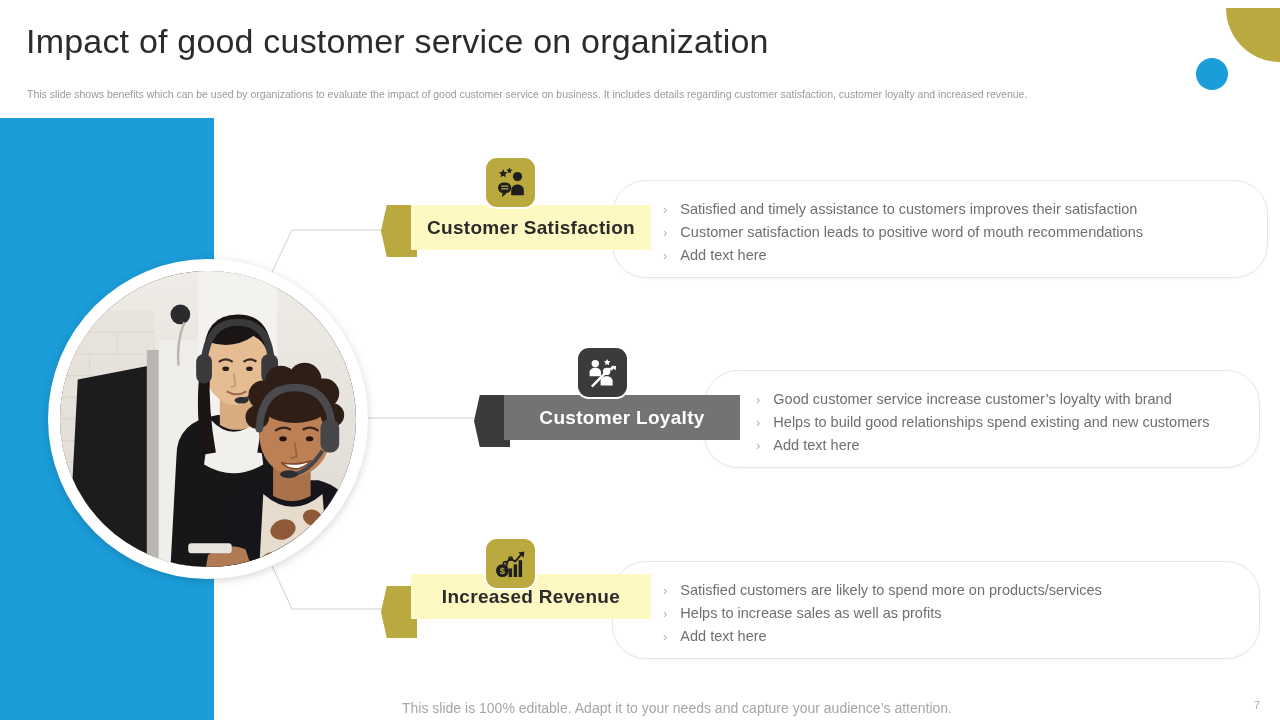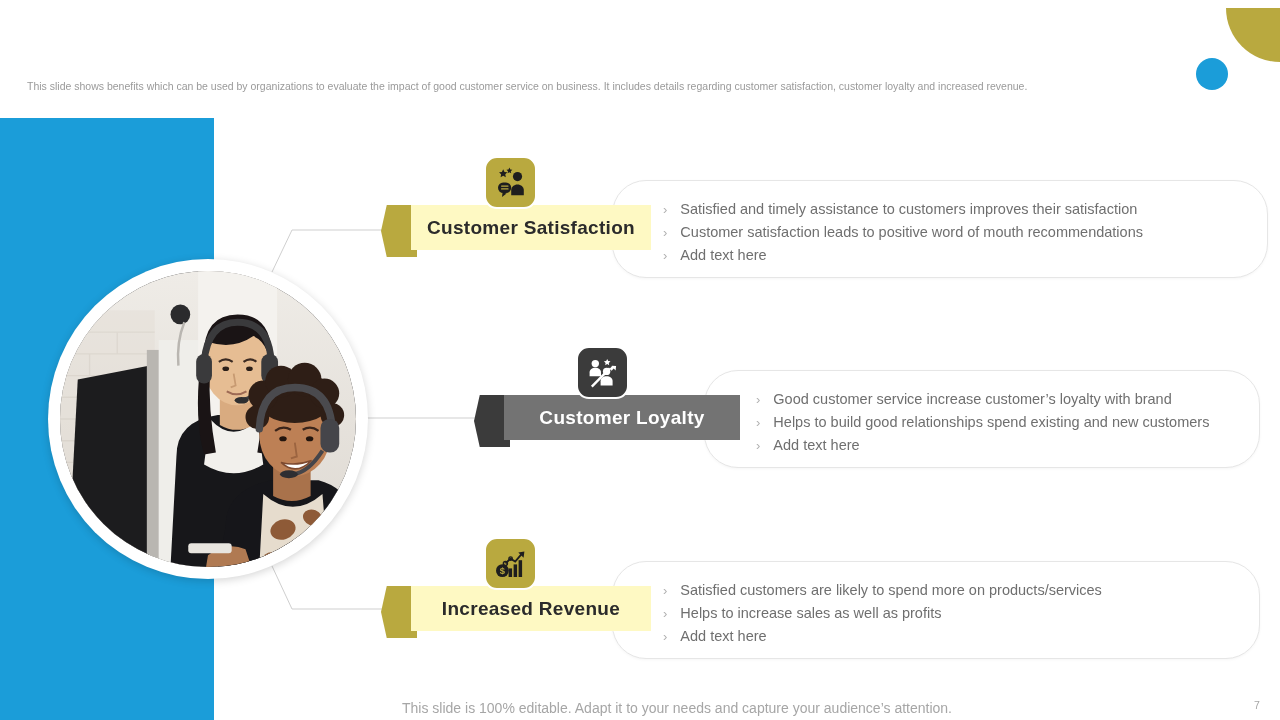--- a/index.html
+++ b/index.html
@@ -20,21 +20,21 @@
     position: absolute;
     left: 26px; top: 22px;
     font-size: 34px;
     font-weight: 400;
     color: #2b2b2b;
     letter-spacing: 0.2px;
     white-space: nowrap;
   }
   .subtitle {
     position: absolute;
-    left: 27px; top: 80px;
+    left: 27px; top: 88px;
     width: 1150px;
     font-size: 10.5px;
     color: #9a9a9a;
     line-height: 1.3;
     white-space: nowrap;
   }
 
   
   .deco-quarter {
     position: absolute;
@@ -172,20 +172,21 @@
     left: 1254px; top: 699px;
     font-size: 10.5px;
     color: #a6a6a6;
   }
 </style>
 </head>
 <body>
 
 <div class="slide">
 
+  <div class="title">Impact of good customer service on organization</div>
   <div class="subtitle">This slide shows benefits which can be used by organizations to evaluate the impact of good customer service on business. It includes details regarding customer satisfaction, customer loyalty and increased revenue.</div>
 
   <div class="deco-quarter"></div>
   <div class="deco-circle"></div>
 
   <div class="blue-panel"></div>
 
   <svg class="connectors" viewBox="0 0 1280 720" xmlns="http://www.w3.org/2000/svg">
     <polyline points="272,272 292,230 392,230" fill="none" stroke="#cfcfcf" stroke-width="1"></polyline>
     <line x1="360" y1="418" x2="478" y2="418" stroke="#cfcfcf" stroke-width="1"></line>
@@ -388,21 +389,21 @@
         <span>Add text here</span>
       </li>
     </ul>
   </div>
 
   <div class="row">
     <div class="card" style="left:612px; top:561px; width:648px; height:98px;"></div>
 
     <div class="arrow gold" style="left:381px; top:586px;"></div>
 
-    <div class="label-bar gold" style="left:411px; top:586px; width:240px;align-items:center;">
+    <div class="label-bar gold" style="left:411px; top:574px; width:240px;align-items:center;">
       <span class="label-text">Increased Revenue</span>
     </div>
 
     <div class="icon-tile gold" style="left:484px; top:537px;">
       <svg width="32" height="32" viewBox="0 0 32 32" xmlns="http://www.w3.org/2000/svg" fill="#1e1e1e">
         <circle cx="7.4" cy="22.6" r="6.4"></circle>
         <text x="7.4" y="26.3" font-family="Liberation Sans, sans-serif" font-size="9.4" font-weight="bold" fill="#b9a93f" text-anchor="middle">$</text>
         <rect x="13.6" y="20.4" width="3.5" height="8.6"></rect>
         <rect x="18.6" y="16.4" width="3.5" height="12.6"></rect>
         <rect x="23.6" y="12.2" width="3.5" height="16.8"></rect>

